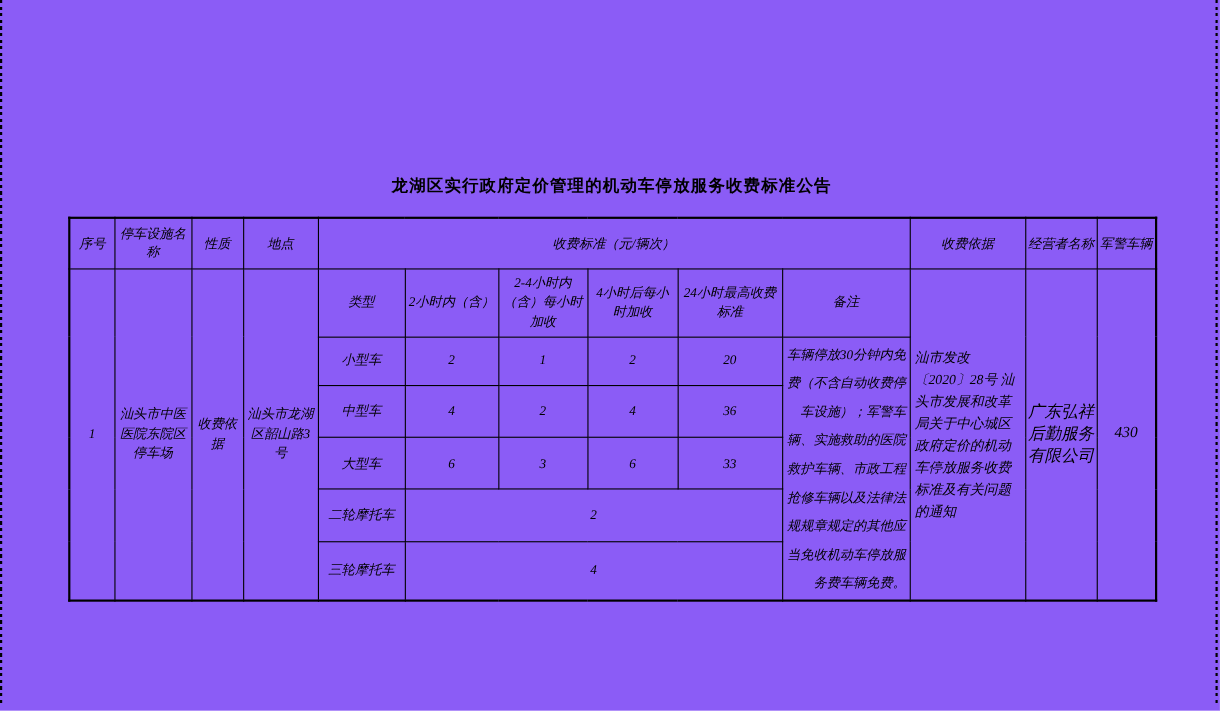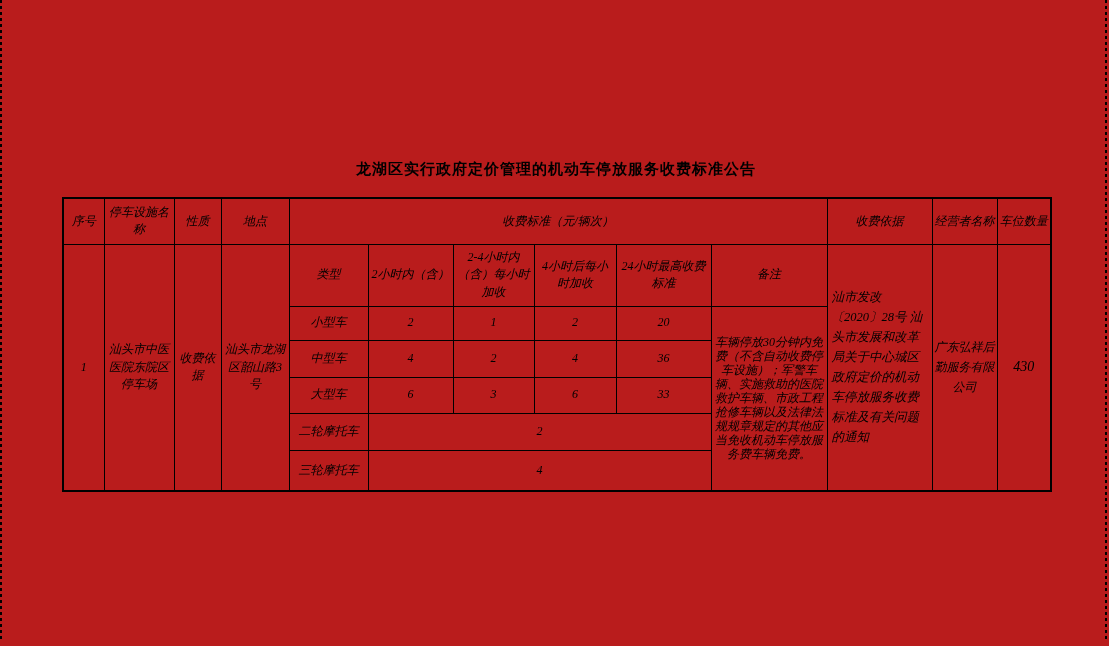--- a/index.html
+++ b/index.html
@@ -1,20 +1,20 @@
 <!DOCTYPE html>
 <html><head>
 <meta charset="utf-8">
 <style>
   * { margin: 0; padding: 0; box-sizing: border-box; }
   html, body { background: #fff; }
   body { width: 1109px; height: 646px; position: relative; overflow: hidden;
          font-family: "Liberation Serif", "DejaVu Serif", serif; color: #000; }
 
-  .page { position: absolute; left: 0; top: 0; width: 1109px; height: 646px; background: #b91c1c; }
+  .page { position: absolute; left: 0; top: 0; width: 1109px; height: 646px; background: #8b5cf6; }
 
   .page-break-line { position: absolute; top: 0; width: 2px; height: 640px;
     background: repeating-linear-gradient(to bottom, #000 0 3px, transparent 3px 6px); }
   .page-break-left  { left: 0; }
   .page-break-right { left: 1105px; }
 
   .doc-title { position: absolute; left: 62px; top: 160px; width: 988px;
     text-align: center; font-size: 15px; font-weight: bold; letter-spacing: 1px; }
 
   table.fee-table { position: absolute; left: 62px; top: 197px;
@@ -26,25 +26,25 @@
     overflow: hidden; }
   tr.r-head1 { height: 46px; }
   tr.r-head2 { height: 62px; }
   tr.r-small { height: 34px; }
   tr.r-mid   { height: 37px; }
   tr.r-large { height: 36px; }
   tr.r-moto2 { height: 37px; }
   tr.r-moto3 { height: 41px; }
 
   .num { font-size: 14px; font-family: "Liberation Serif", "DejaVu Serif", serif; }
-  td.remark-cell { text-align: center; vertical-align: middle; padding: 2px 3px;
-    font-size: 12px; line-height: 14px; }
+  td.remark-cell { text-align: right; vertical-align: middle; padding: 2px 3px;
+    font-size: 12px; line-height: 26px; }
   td.basis-cell { text-align: left; vertical-align: middle; padding: 2px 4px;
     font-size: 12.5px; line-height: 20px; margin-left: 16px; }
-  td.operator-cell { font-size: 12px; line-height: 20px; }
+  td.operator-cell { font-size: 15px; line-height: 20px; }
   td.spaces-cell { font-size: 14px; }
 </style>
 </head>
 <body>
 
 <div class="page">
 
   <div class="page-break-line page-break-left"></div>
   <div class="page-break-line page-break-right"></div>
 
@@ -69,21 +69,21 @@
 
     <tbody>
         <tr class="r-head1">
       <th>序号</th>
       <th>停车设施名称</th>
       <th>性质</th>
       <th>地点</th>
       <th colspan="6">收费标准（元/辆次）</th>
       <th>收费依据</th>
       <th>经营者名称</th>
-      <th>车位数量</th>
+      <th>军警车辆</th>
     </tr>
 
     <tr class="r-head2">
       <td rowspan="6">1</td>
       <td rowspan="6">汕头市中医医院东院区停车场</td>
       <td rowspan="6">收费依据</td>
       <td rowspan="6">汕头市龙湖区韶山路3号</td>
       <th>类型</th>
       <th>2小时内（含）</th>
       <th>2-4小时内（含）每小时加收</th>

